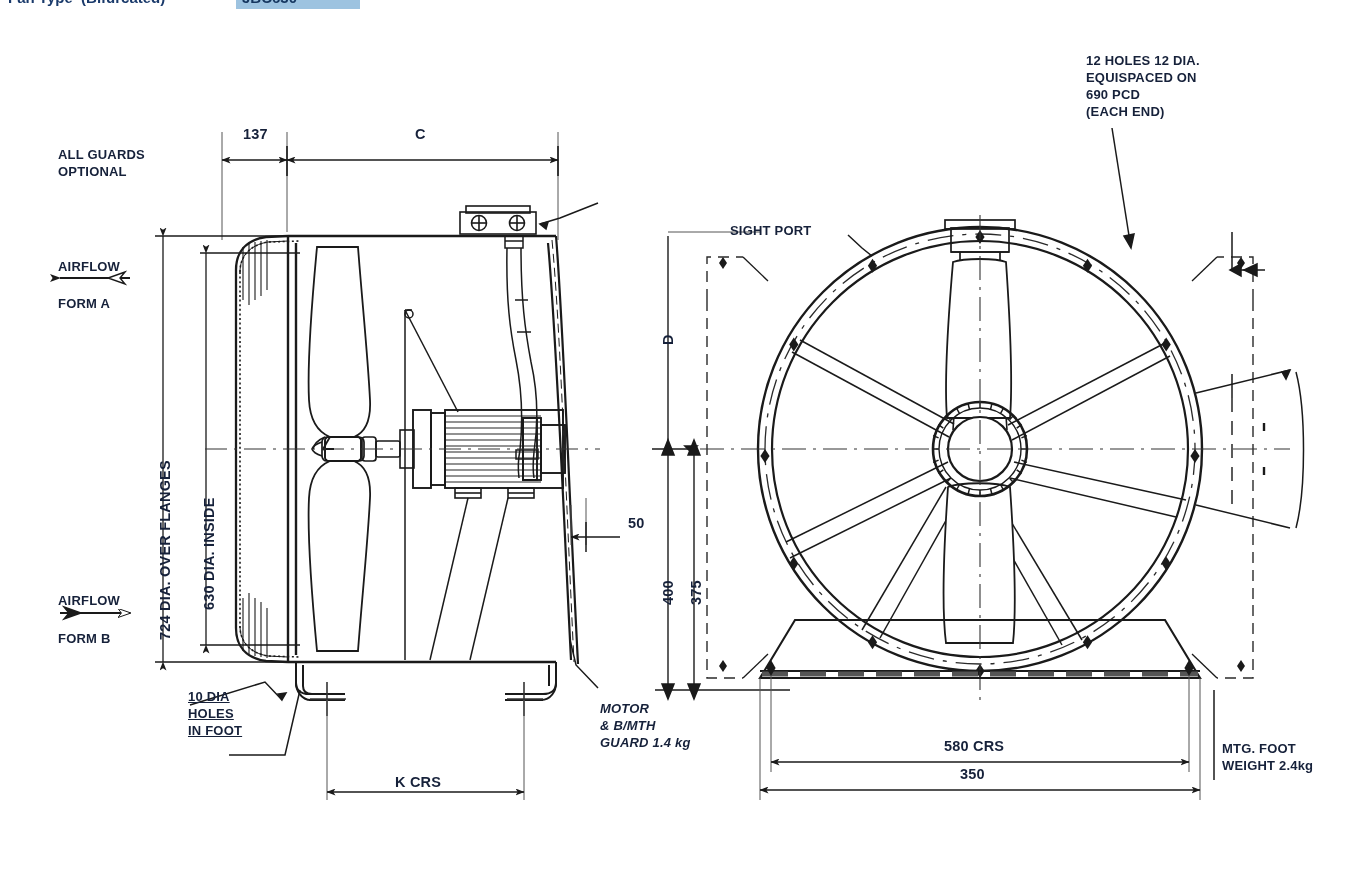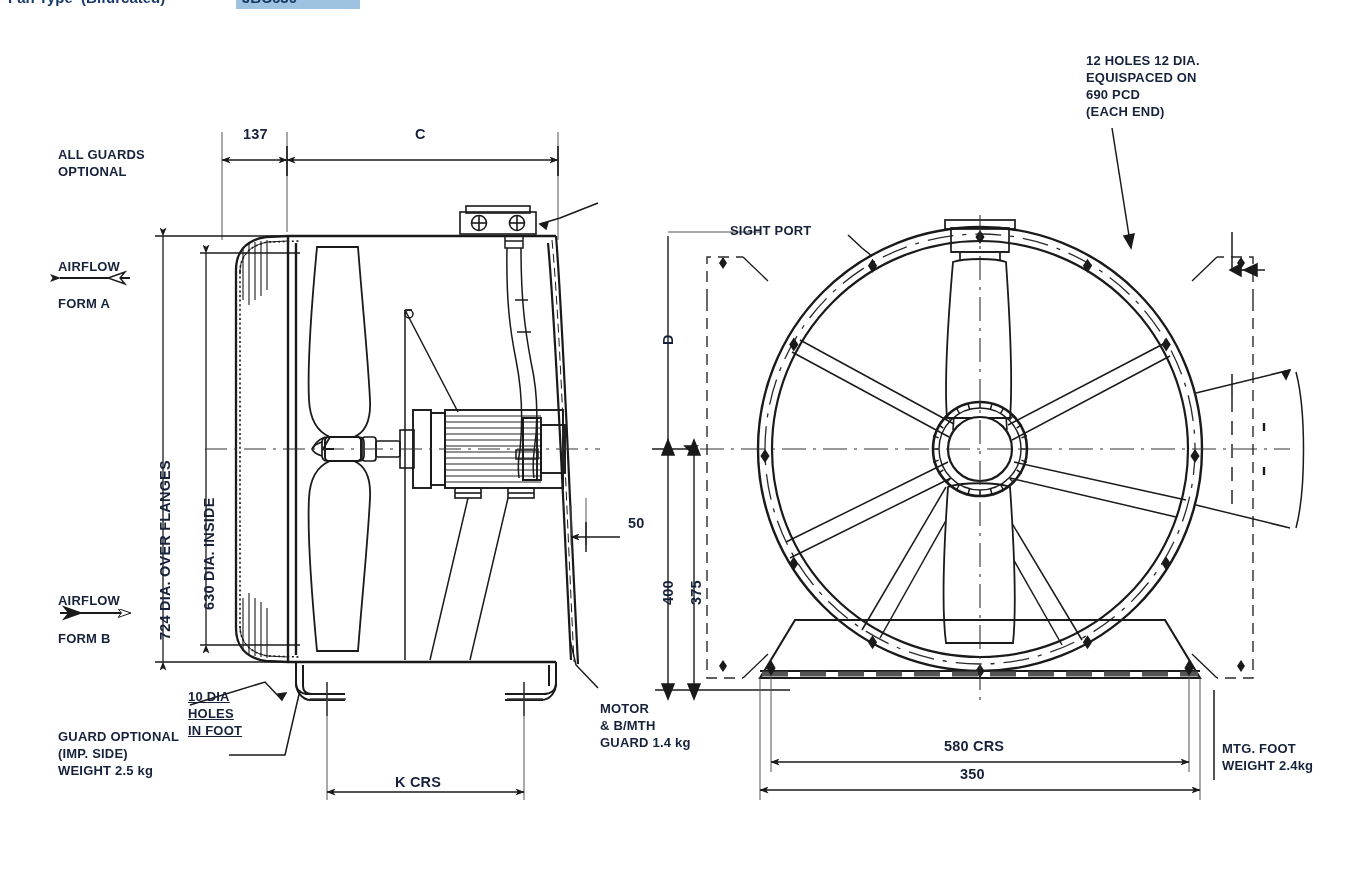--- a/index.html
+++ b/index.html
@@ -531,29 +531,26 @@
 
   <div class="note" style="left:58px;top:146px;">ALL GUARDS
 OPTIONAL</div>
 
   <div class="note" style="left:58px;top:258px;">AIRFLOW</div>
   <div class="note" style="left:58px;top:295px;text-align:center;">FORM A</div>
 
   <div class="note" style="left:58px;top:592px;">AIRFLOW</div>
   <div class="note" style="left:58px;top:630px;">FORM B</div>
 
-  <div class="note" style="left:58px;top:728px;">GUARD OPTIONAL
-(IMP. SIDE)
-WEIGHT 2.5 kg</div>
 
   <div class="note" style="left:188px;top:688px;text-decoration:underline;">10 DIA
 HOLES
 IN FOOT</div>
 
-  <div class="note" style="left:600px;top:700px;">MOTOR
+  <div class="note" style="left:600px;top:700px;font-style:italic;">MOTOR
 &amp; B/MTH
 GUARD 1.4 kg</div>
 
 
   <div class="dim" style="left:243px;top:126px;">137</div>
   <div class="dim" style="left:415px;top:126px;">C</div>
   <div class="dim vert" style="left:157px;top:640px;">724 DIA. OVER FLANGES</div>
   <div class="dim vert" style="left:201px;top:610px;">630 DIA. INSIDE</div>
   <div class="dim" style="left:592px;top:515px;margin-left:36px;">50</div>
   <div class="dim" style="left:395px;top:774px;">K CRS</div>

